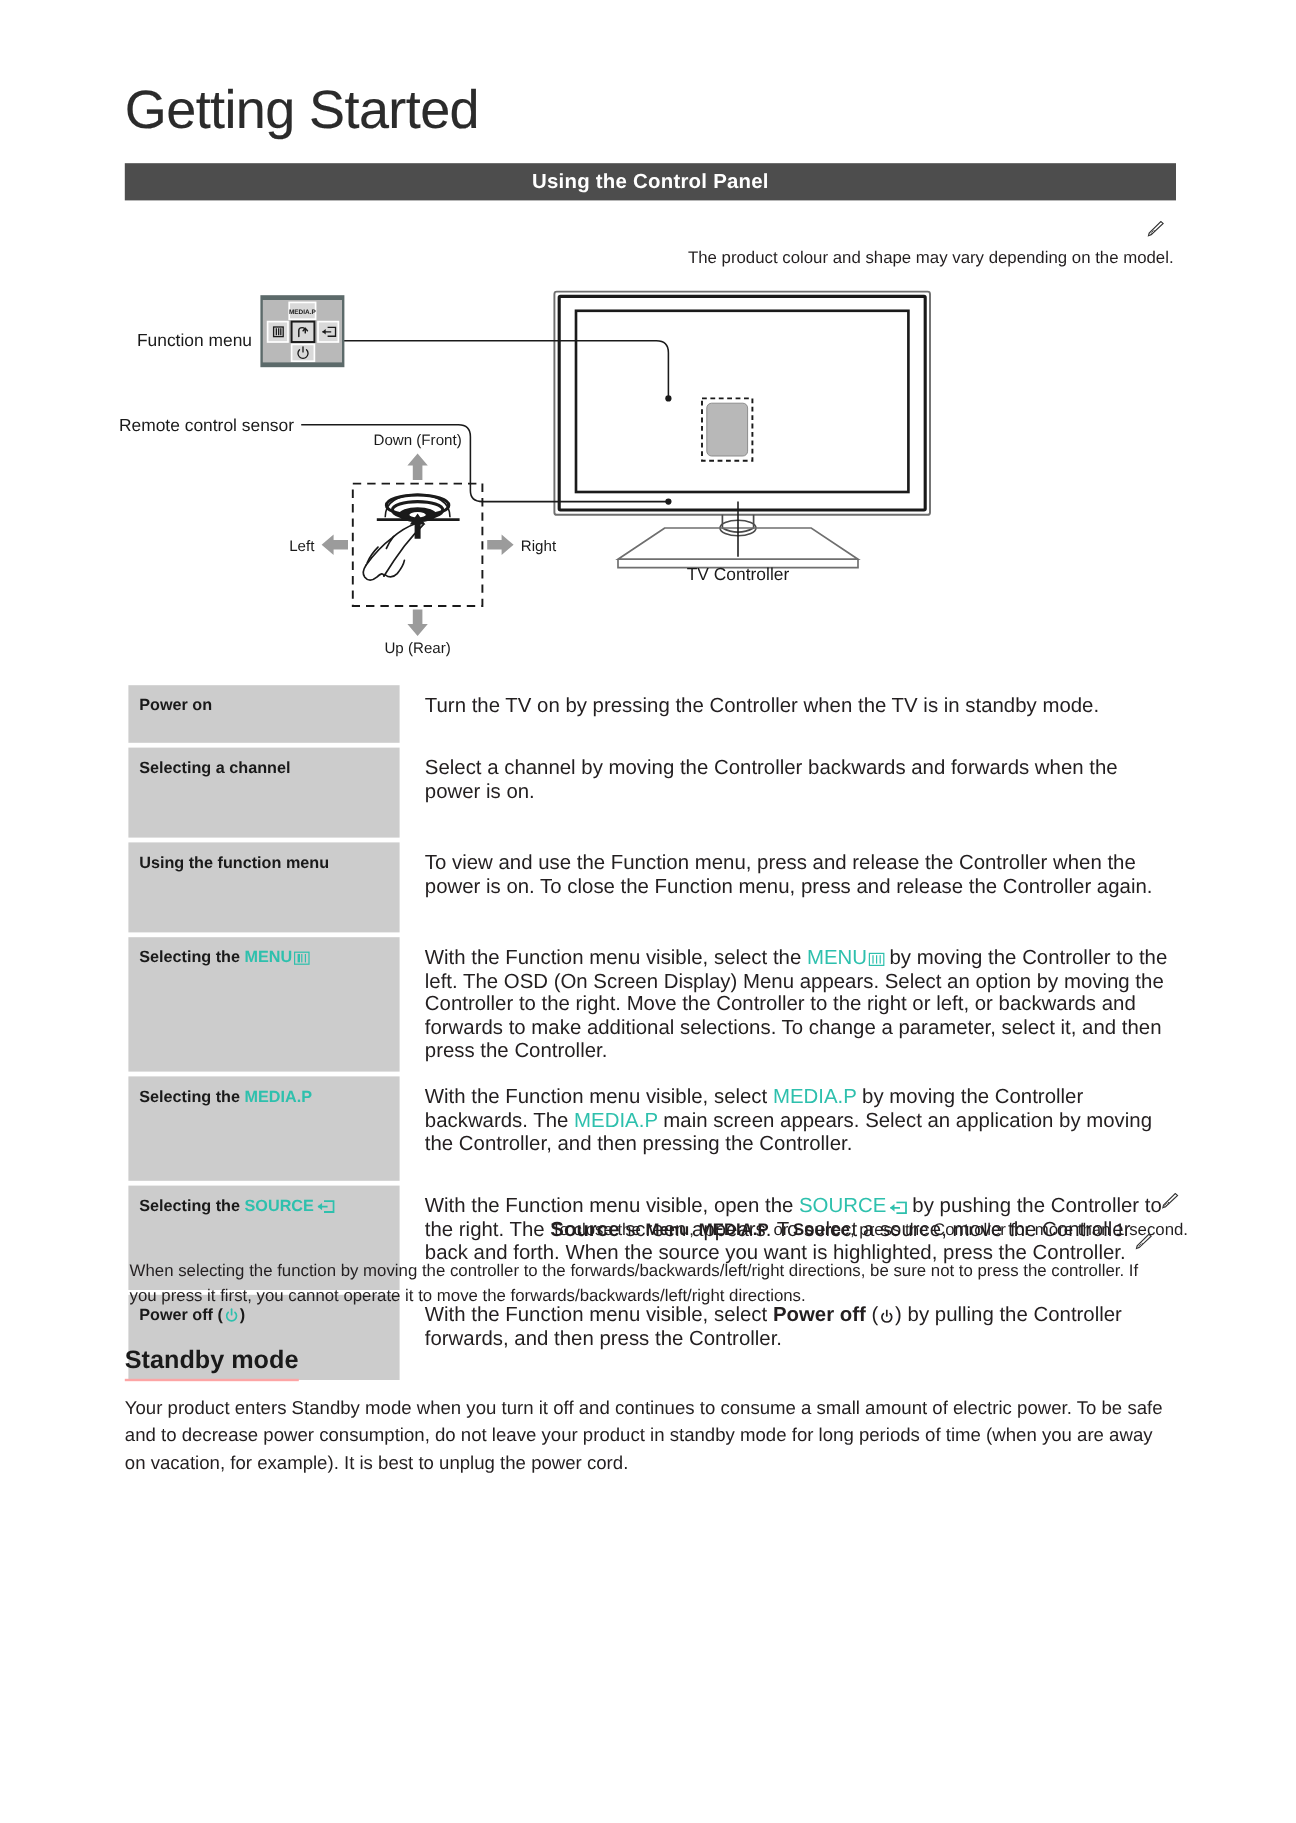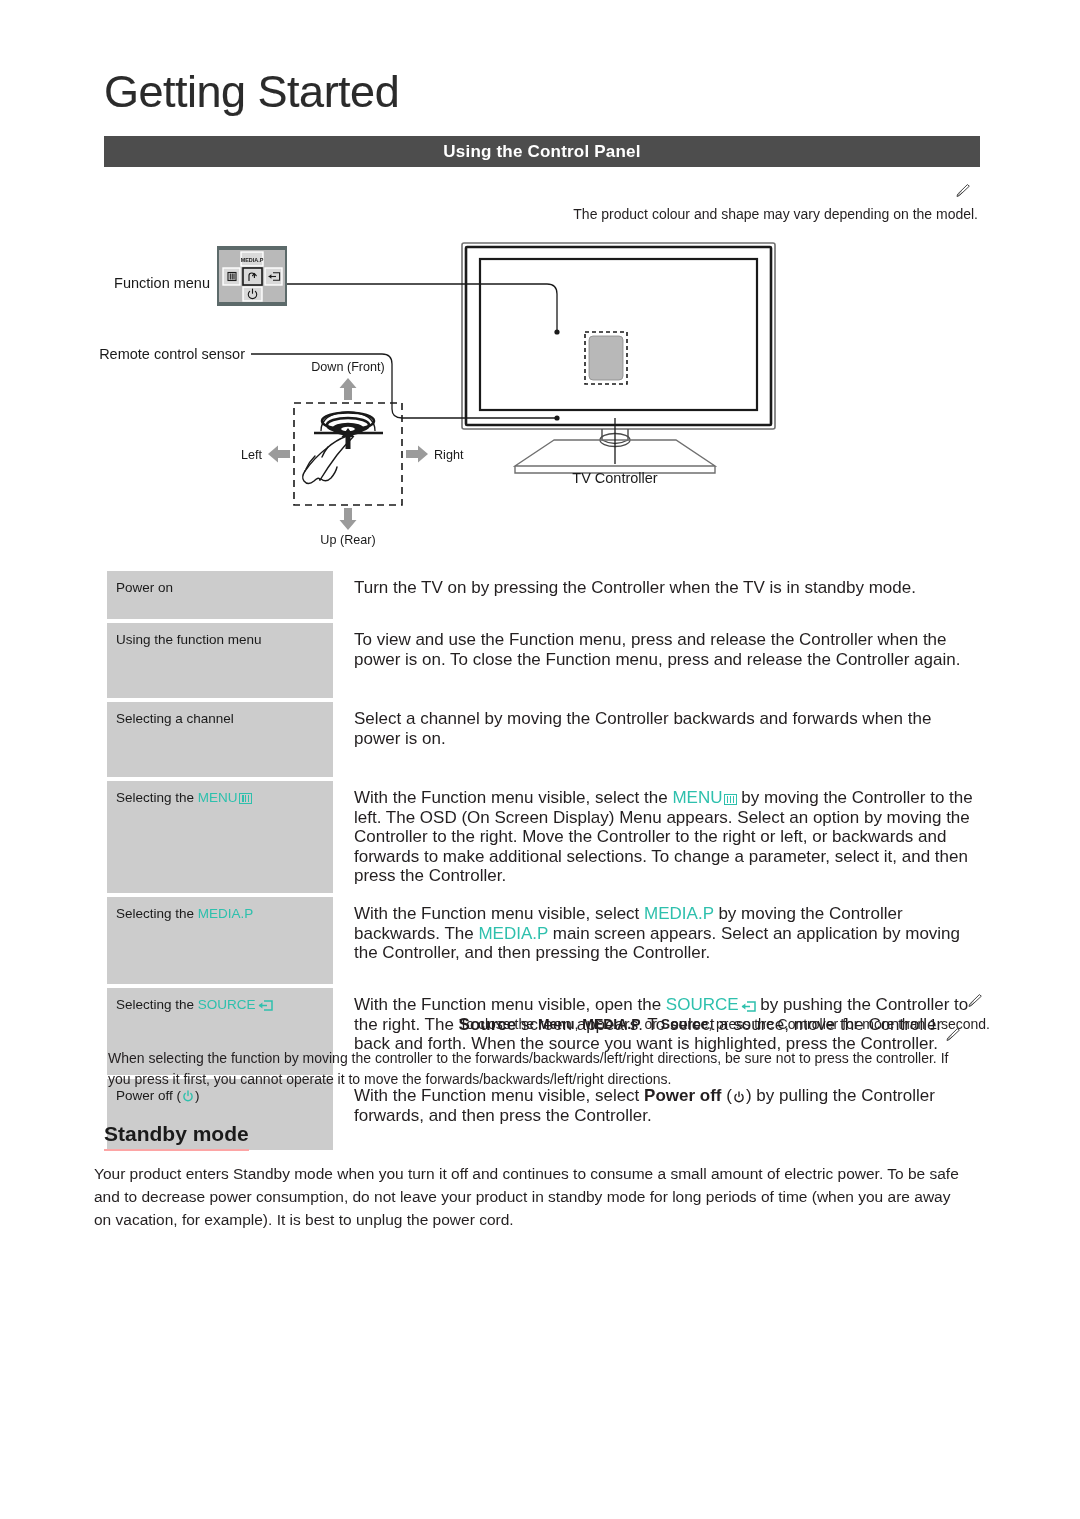--- a/index.html
+++ b/index.html
@@ -96,21 +96,21 @@
     border-spacing: 0 4px;
   }
   .tbl td {
     vertical-align: top;
     padding: 0;
   }
   .tbl td.lab {
     width: 217px;
     background: #cccccc;
     font-size: 13.5px;
-    font-weight: normal;
+    font-weight: bold;
     color: #1a1a1a;
     padding: 8px 0 23px 9px;
     line-height: 17px;
   }
   .tbl td.desc {
     padding: 7px 0 7px 21px;
     font-size: 17px;
     line-height: 19.6px;
     color: #231f20;
   }
@@ -158,21 +158,21 @@
     top: 1122px;
     font-size: 21px;
     font-weight: bold;
     color: #1a1a1a;
     border-bottom: 2px solid #fca5a5;
     padding-bottom: 3px;
     line-height: 24px;
   }
   .standby-p {
     position: absolute;
-    left: 94px;
+    left: 104px;
     top: 1162px;
     width: 876px;
     font-size: 15.5px;
     line-height: 23px;
     color: #231f20;
   }
 
   
   .footer {
     position: absolute;
@@ -337,33 +337,33 @@
           <span>Power on</span>
         </td>
         <td class="desc">
           <span>Turn the TV on by pressing the Controller when the TV is in standby mode.</span>
         </td>
       </tr>
 
 
       <tr>
         <td class="lab" style="height:44px">
+          <span>Selecting a channel</span>
+        </td>
+        <td class="desc">
+          <span>Select a channel by moving the Controller backwards and forwards when the power is on.</span>
+        </td>
+      </tr>
+
+      <tr>
+        <td class="lab" style="height:44px">
           <span>Using the function menu</span>
         </td>
         <td class="desc">
           <span>To view and use the Function menu, press and release the Controller when the power is on. To close the Function menu, press and release the Controller again.</span>
-        </td>
-      </tr>
-
-      <tr>
-        <td class="lab" style="height:44px">
-          <span>Selecting a channel</span>
-        </td>
-        <td class="desc">
-          <span>Select a channel by moving the Controller backwards and forwards when the power is on.</span>
         </td>
       </tr>
 
       <tr>
         <td class="lab" style="height:72px">
           <span>Selecting the </span><span class="teal">MENU</span><span class="ic ic-menu"><i></i><i></i><i></i></span>
         </td>
         <td class="desc">
           <span>With the Function menu visible, select the </span><span class="teal">MENU</span><span class="ic ic-menu"><i></i><i></i><i></i></span><span> by moving the Controller to the left. The OSD (On Screen Display) Menu appears. Select an option by moving the Controller to the right. Move the Controller to the right or left, or backwards and forwards to make additional selections. To change a parameter, select it, and then press the Controller.</span>
         </td>

